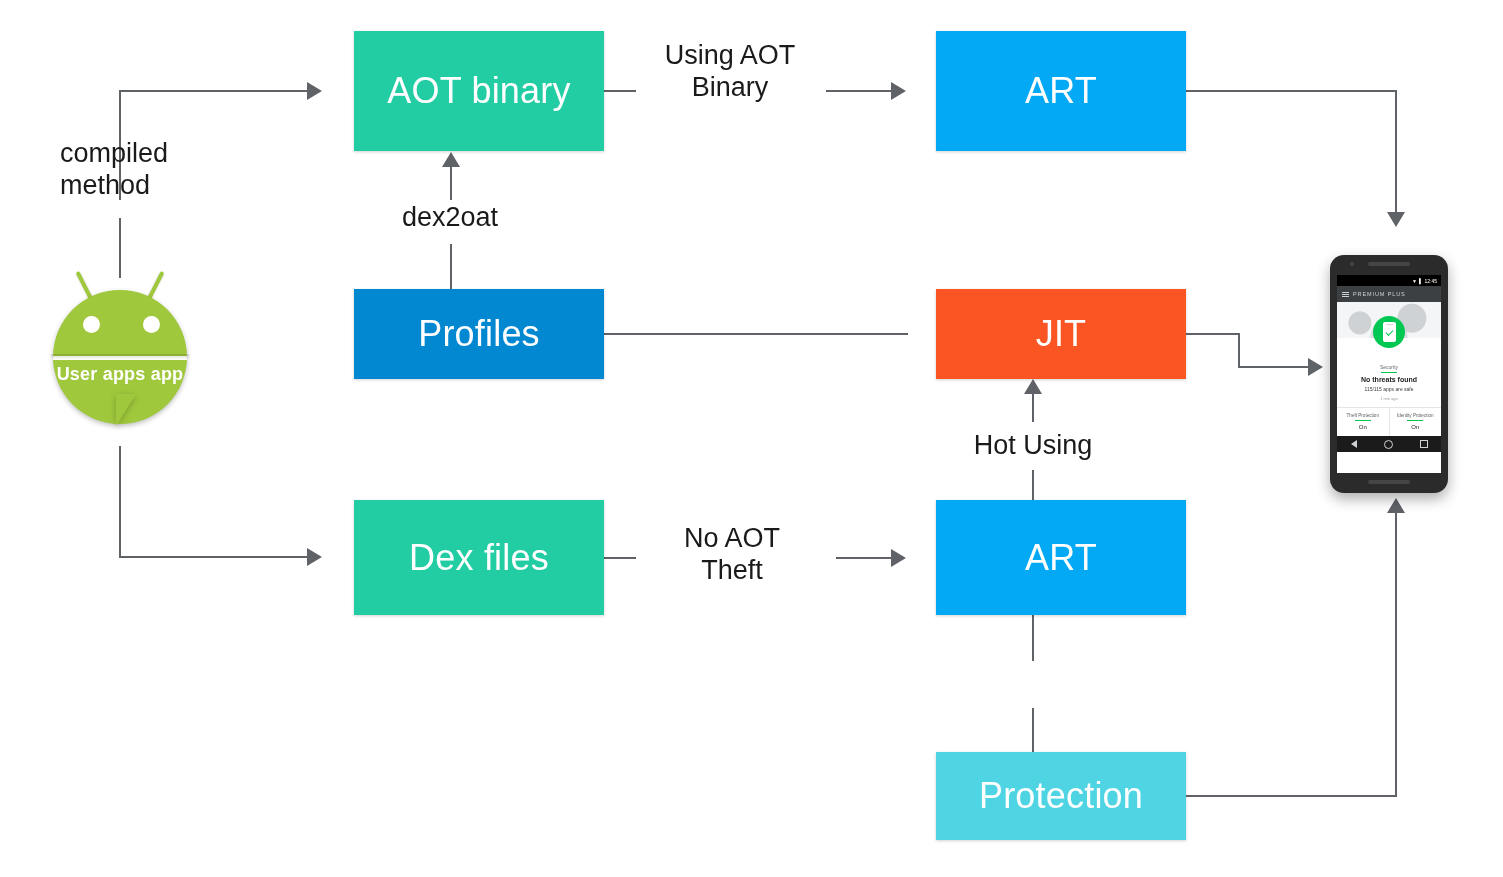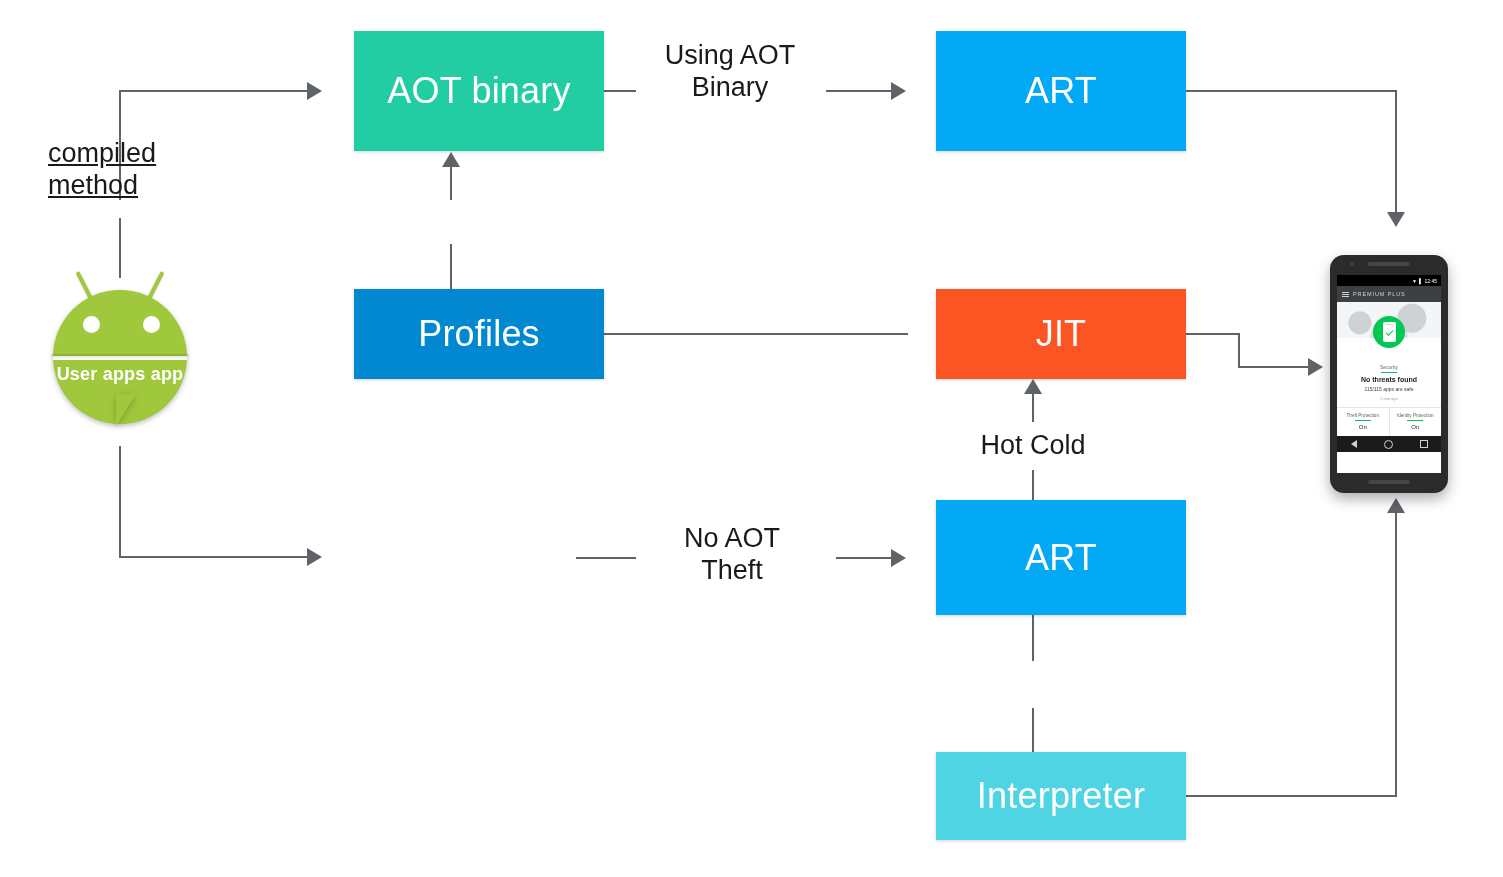--- a/index.html
+++ b/index.html
@@ -18,21 +18,21 @@
   #n-aot   {left:326px;top:31px; width:250px;height:120px;background:#22CDA3;font-size:36px;}
   #n-art1  {left:908px;top:31px; width:250px;height:120px;background:#03A9F4;font-size:36px;}
   #n-prof  {left:326px;top:289px;width:250px;height:90px; background:#0288D1;font-size:36px;align-items:center;}
   #n-jit   {left:908px;top:289px;width:250px;height:90px; background:#FB5524;font-size:36px;}
   #n-dex   {left:326px;top:500px;width:250px;height:115px;background:#22CDA3;font-size:36px;}
   #n-art2  {left:908px;top:500px;width:250px;height:115px;background:#03A9F4;font-size:36px;}
   #n-interp{left:908px;top:752px;width:250px;height:88px; background:#4FD4E3;font-size:36px;}
 
   
   .elabel{position:absolute;color:#1a1a1a;font-size:27px;line-height:1.18;text-align:center;white-space:pre-line;}
-  #lb-compiled{left:48px; top:138px;  width:170px;text-align:left;text-decoration:underline;}
+  #lb-compiled{left:60px; top:138px;  width:170px;text-align:left;}
   #lb-dex2oat {left:330px;top:202px;  width:240px;}
   #lb-usingaot{left:610px;top:40px;   width:240px;}
   #lb-noaot   {left:612px;top:523px;  width:240px;}
   #lb-hot     {left:913px;top:430px;  width:240px;}
   #lb-cold    {left:913px;top:665px;  width:240px;}
 
   
   .ln{position:absolute;background:#5f6368;}
   .lh{height:2px;}
   .lv{width:2px;}
@@ -164,34 +164,38 @@
   </div>
   <div class="node" id="n-art1">
     <span>ART</span>
   </div>
   <div class="node" id="n-prof">
     <span>Profiles</span>
   </div>
   <div class="node" id="n-jit">
     <span>JIT</span>
   </div>
+  <div class="node" id="n-dex">
+    <span>Dex files</span>
+  </div>
   <div class="node" id="n-art2">
     <span>ART</span>
   </div>
   <div class="node" id="n-interp">
-    <span>Interpreter</span>
+    <span>Protection</span>
   </div>
 
   <div class="elabel" id="lb-compiled">compiled
 method</div>
+  <div class="elabel" id="lb-dex2oat">dex2oat</div>
   <div class="elabel" id="lb-usingaot">Using AOT
 Binary</div>
   <div class="elabel" id="lb-noaot">No AOT
 Theft</div>
-  <div class="elabel" id="lb-hot">Hot Cold</div>
+  <div class="elabel" id="lb-hot">Hot Using</div>
 
   <div id="android">
     <div class="ant l"></div>
     <div class="ant r"></div>
     <div class="head"></div>
     <div class="tail"></div>
     <div class="eye l"></div>
     <div class="eye r"></div>
     <div class="seam"></div>
     <div class="cap"></div>

